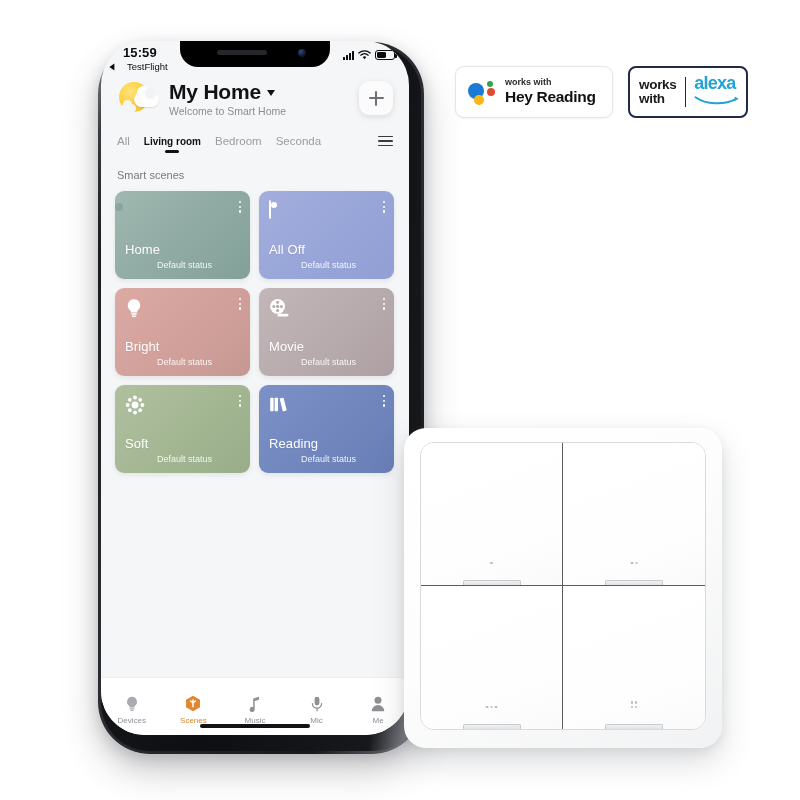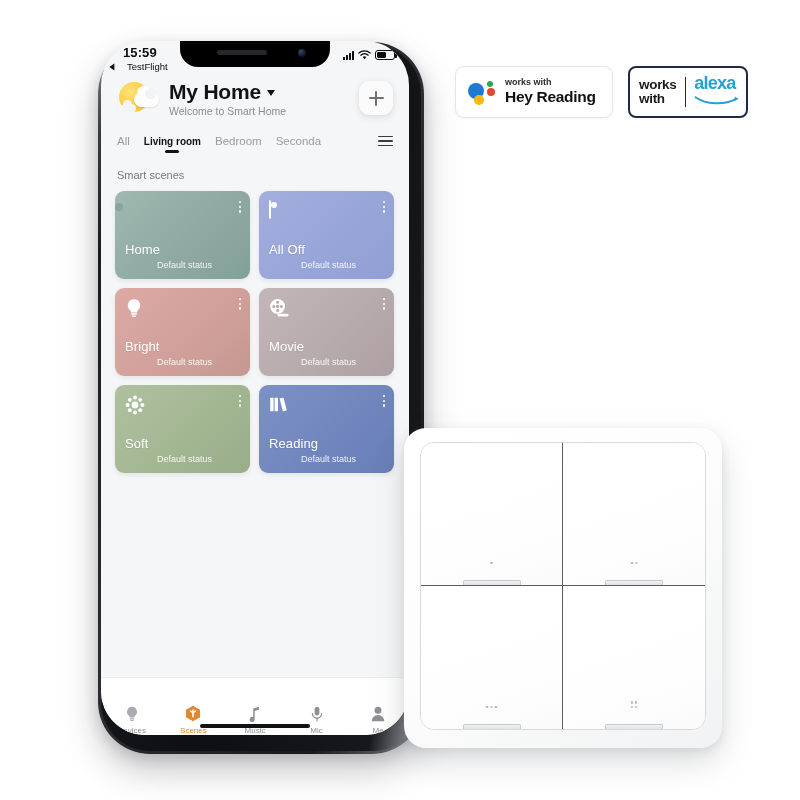--- a/index.html
+++ b/index.html
@@ -201,21 +201,21 @@
   }
   .ic-toggle.off { background: transparent; border: 1.8px solid #fff; }
   .ic-toggle.off::after {
     content:''; position:absolute; left:1.2px; top:1.2px;
     width: 6px; height: 6px; border-radius: 50%; background: #fff;
   }
 
   
   .tabbar {
     position: absolute; left: 0; bottom: 0; width: 100%; height: 58px;
-    background: #fff; display: flex; align-items: flex-end;
+    background: #fff; display: flex; align-items: center;
     padding-top: 7px; border-top: .5px solid #ececee;
   }
   .tabitem {
     flex: 1; display: flex; flex-direction: column;
     align-items: center; gap: 4px;
   }
   .tabitem .lbl { font-size: 8px; color: #8e9095; }
   .tabitem.active .lbl { color: #e2862f; }
   .ti-ico { height: 17px; display: flex; align-items: center; justify-content: center; }
   .home-indicator {

